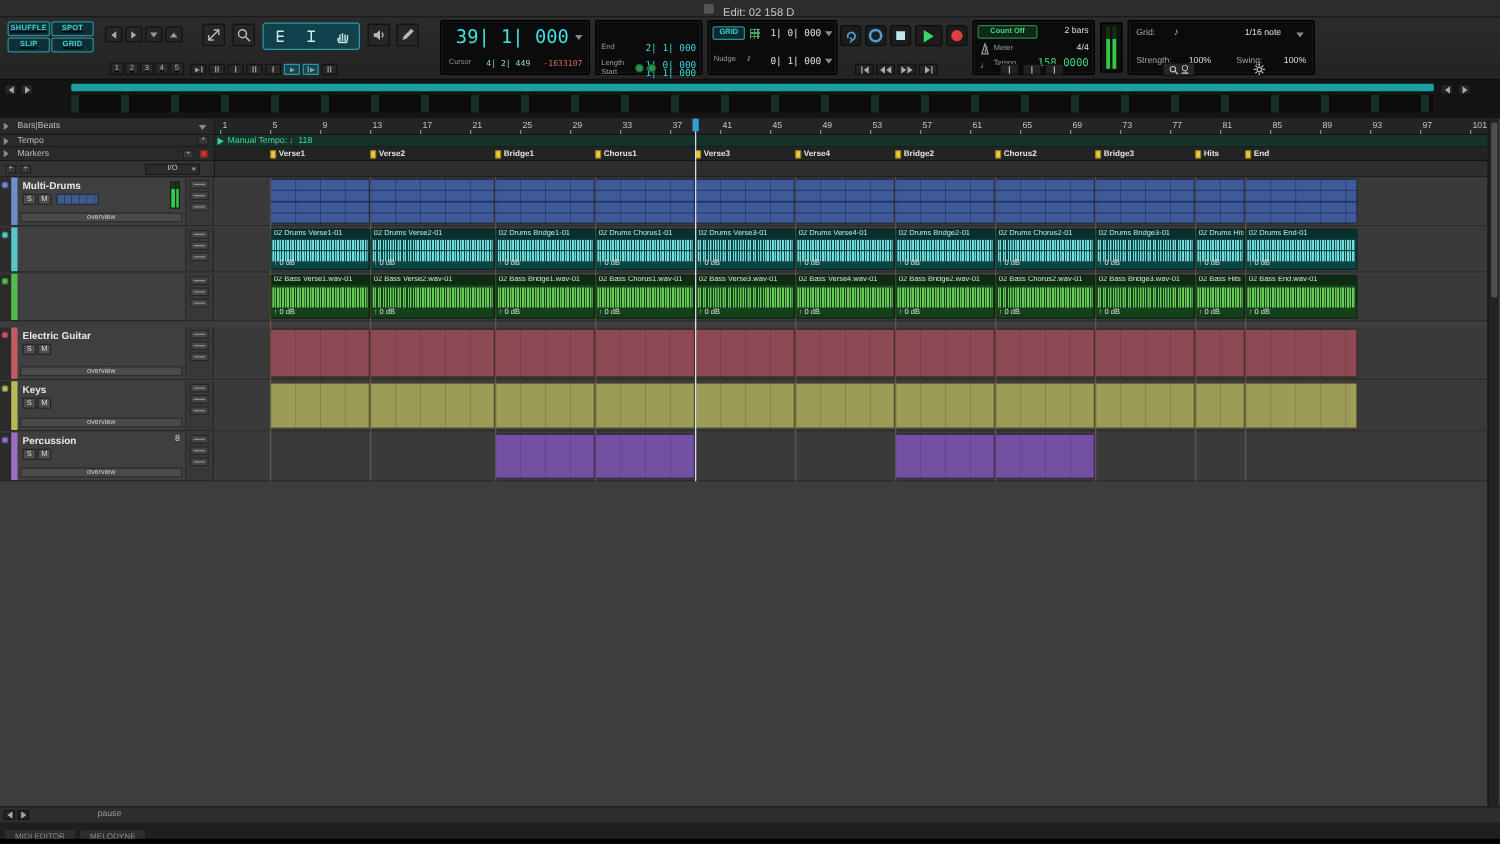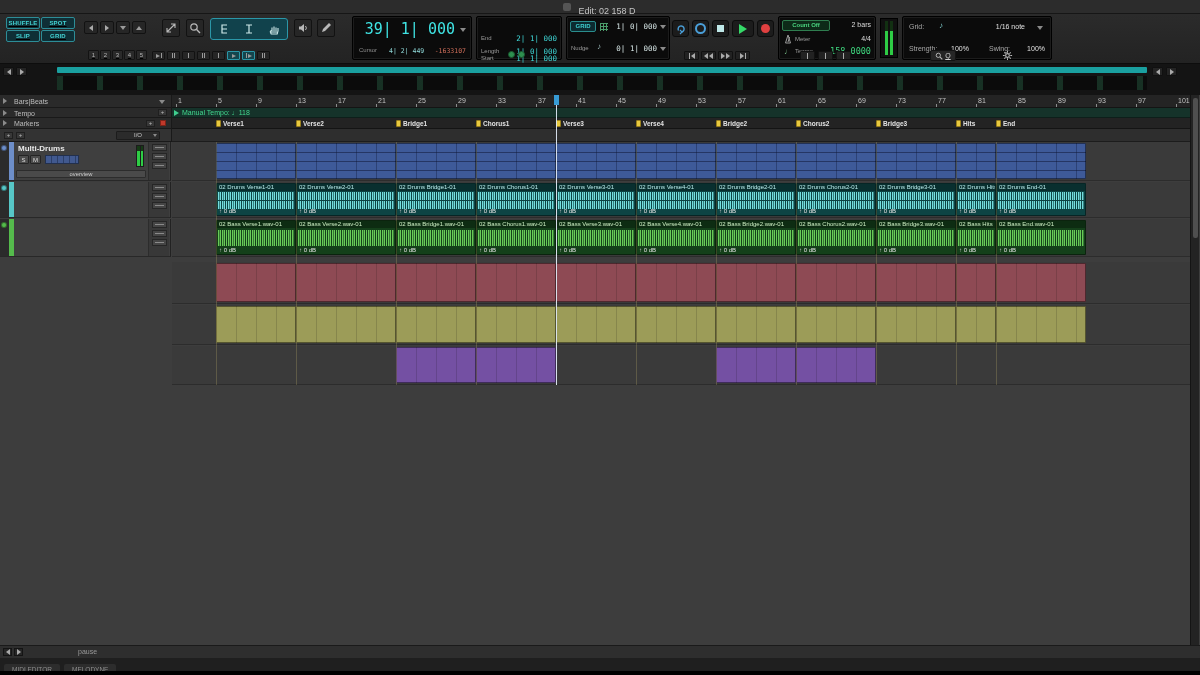--- a/index.html
+++ b/index.html
@@ -654,20 +654,78 @@
         <div class="thdr-gutter">
           <div class="thdr-dot" style="background: rgb(85, 187, 76);"></div>
         </div>
         <div class="thdr-strip" style="background: rgb(85, 187, 76);"></div>
         <div class="thdr-icons">
           <div class="mini-icon"></div>
           <div class="mini-icon"></div>
           <div class="mini-icon"></div>
         </div>
       </div>
+      <div class="thdr" style="top: 120px; height: 42px;">
+        <div class="thdr-gutter">
+          <div class="thdr-dot" style="background: rgb(194, 92, 100);"></div>
+        </div>
+        <div class="thdr-strip" style="background: rgb(194, 92, 100);"></div>
+        <div class="thdr-main">
+          <div class="thdr-name">Electric Guitar</div>
+          <div class="thdr-btns">
+            <div class="tbtn">S</div>
+            <div class="tbtn">M</div>
+          </div>
+        </div>
+        <div class="thdr-overview">overview</div>
+        <div class="thdr-icons">
+          <div class="mini-icon"></div>
+          <div class="mini-icon"></div>
+          <div class="mini-icon"></div>
+        </div>
+      </div>
+      <div class="thdr" style="top: 163px; height: 40px;">
+        <div class="thdr-gutter">
+          <div class="thdr-dot" style="background: rgb(185, 185, 90);"></div>
+        </div>
+        <div class="thdr-strip" style="background: rgb(185, 185, 90);"></div>
+        <div class="thdr-main">
+          <div class="thdr-name">Keys</div>
+          <div class="thdr-btns">
+            <div class="tbtn">S</div>
+            <div class="tbtn">M</div>
+          </div>
+        </div>
+        <div class="thdr-overview">overview</div>
+        <div class="thdr-icons">
+          <div class="mini-icon"></div>
+          <div class="mini-icon"></div>
+          <div class="mini-icon"></div>
+        </div>
+      </div>
+      <div class="thdr" style="top: 204px; height: 39px;">
+        <div class="thdr-gutter">
+          <div class="thdr-dot" style="background: rgb(154, 110, 196);"></div>
+        </div>
+        <div class="thdr-strip" style="background: rgb(154, 110, 196);"></div>
+        <div class="thdr-main">
+          <div class="thdr-name">Percussion</div>
+          <div class="thdr-btns">
+            <div class="tbtn">S</div>
+            <div class="tbtn">M</div>
+          </div>
+        </div>
+        <div class="thdr-overview">overview</div>
+        <div class="thdr-badge">8</div>
+        <div class="thdr-icons">
+          <div class="mini-icon"></div>
+          <div class="mini-icon"></div>
+          <div class="mini-icon"></div>
+        </div>
+      </div>
     </div>
   <div id="lanes">
       <div class="lane" style="top: 0px; height: 39px;">
         <div class="clip" style="left: 44px; width: 80px; background: repeating-linear-gradient(rgba(12, 18, 48, 0) 0px, rgba(12, 18, 48, 0) 8px, rgba(12, 18, 48, 0.5) 8px, rgba(12, 18, 48, 0.5) 9px), repeating-linear-gradient(90deg, rgba(12, 18, 48, 0) 0px, rgba(12, 18, 48, 0) 19px, rgba(12, 18, 48, 0.35) 19px, rgba(12, 18, 48, 0.35) 20px) rgb(62, 90, 153);"></div>
         <div class="clip" style="left: 124px; width: 100px; background: repeating-linear-gradient(rgba(12, 18, 48, 0) 0px, rgba(12, 18, 48, 0) 8px, rgba(12, 18, 48, 0.5) 8px, rgba(12, 18, 48, 0.5) 9px), repeating-linear-gradient(90deg, rgba(12, 18, 48, 0) 0px, rgba(12, 18, 48, 0) 19px, rgba(12, 18, 48, 0.35) 19px, rgba(12, 18, 48, 0.35) 20px) rgb(62, 90, 153);"></div>
         <div class="clip" style="left: 224px; width: 80px; background: repeating-linear-gradient(rgba(12, 18, 48, 0) 0px, rgba(12, 18, 48, 0) 8px, rgba(12, 18, 48, 0.5) 8px, rgba(12, 18, 48, 0.5) 9px), repeating-linear-gradient(90deg, rgba(12, 18, 48, 0) 0px, rgba(12, 18, 48, 0) 19px, rgba(12, 18, 48, 0.35) 19px, rgba(12, 18, 48, 0.35) 20px) rgb(62, 90, 153);"></div>
         <div class="clip" style="left: 304px; width: 80px; background: repeating-linear-gradient(rgba(12, 18, 48, 0) 0px, rgba(12, 18, 48, 0) 8px, rgba(12, 18, 48, 0.5) 8px, rgba(12, 18, 48, 0.5) 9px), repeating-linear-gradient(90deg, rgba(12, 18, 48, 0) 0px, rgba(12, 18, 48, 0) 19px, rgba(12, 18, 48, 0.35) 19px, rgba(12, 18, 48, 0.35) 20px) rgb(62, 90, 153);"></div>
         <div class="clip" style="left: 384px; width: 80px; background: repeating-linear-gradient(rgba(12, 18, 48, 0) 0px, rgba(12, 18, 48, 0) 8px, rgba(12, 18, 48, 0.5) 8px, rgba(12, 18, 48, 0.5) 9px), repeating-linear-gradient(90deg, rgba(12, 18, 48, 0) 0px, rgba(12, 18, 48, 0) 19px, rgba(12, 18, 48, 0.35) 19px, rgba(12, 18, 48, 0.35) 20px) rgb(62, 90, 153);"></div>
         <div class="clip" style="left: 464px; width: 80px; background: repeating-linear-gradient(rgba(12, 18, 48, 0) 0px, rgba(12, 18, 48, 0) 8px, rgba(12, 18, 48, 0.5) 8px, rgba(12, 18, 48, 0.5) 9px), repeating-linear-gradient(90deg, rgba(12, 18, 48, 0) 0px, rgba(12, 18, 48, 0) 19px, rgba(12, 18, 48, 0.35) 19px, rgba(12, 18, 48, 0.35) 20px) rgb(62, 90, 153);"></div>
         <div class="clip" style="left: 544px; width: 80px; background: repeating-linear-gradient(rgba(12, 18, 48, 0) 0px, rgba(12, 18, 48, 0) 8px, rgba(12, 18, 48, 0.5) 8px, rgba(12, 18, 48, 0.5) 9px), repeating-linear-gradient(90deg, rgba(12, 18, 48, 0) 0px, rgba(12, 18, 48, 0) 19px, rgba(12, 18, 48, 0.35) 19px, rgba(12, 18, 48, 0.35) 20px) rgb(62, 90, 153);"></div>

